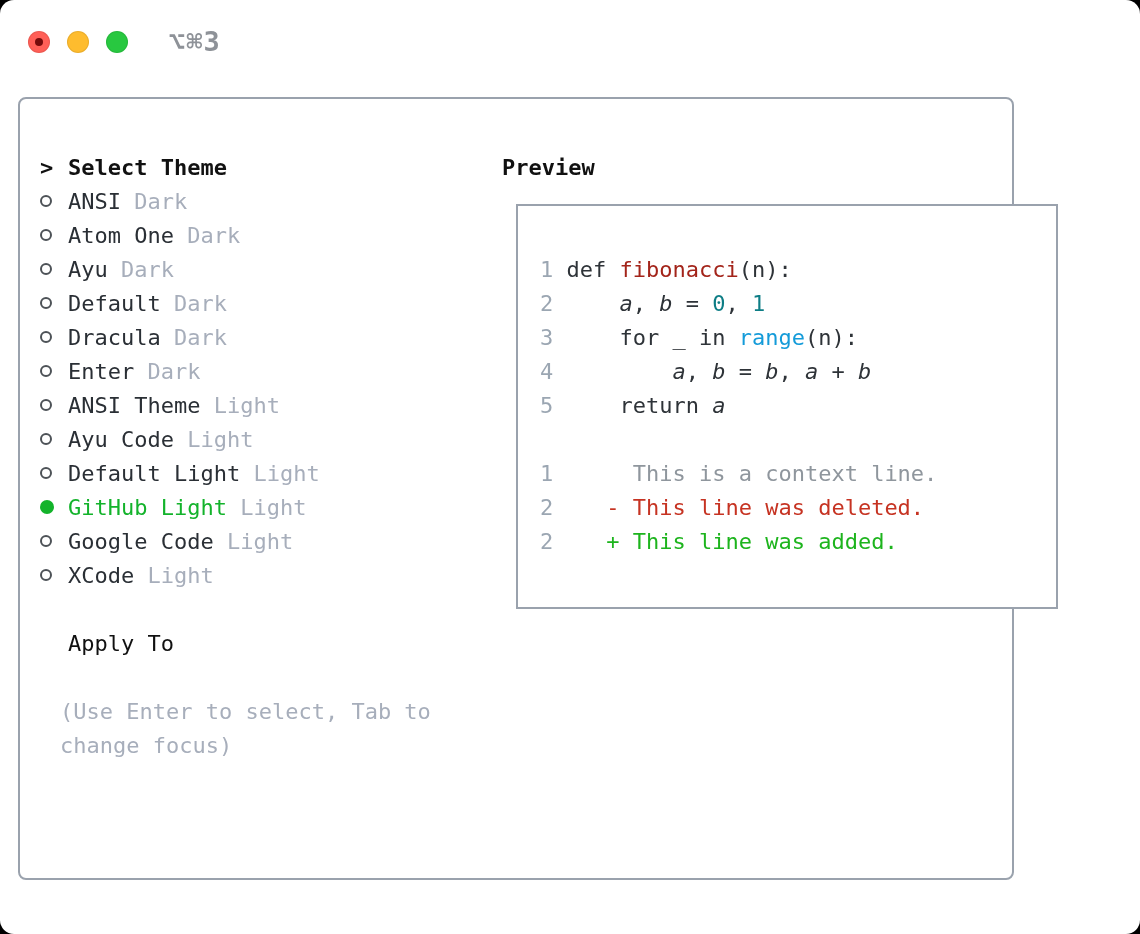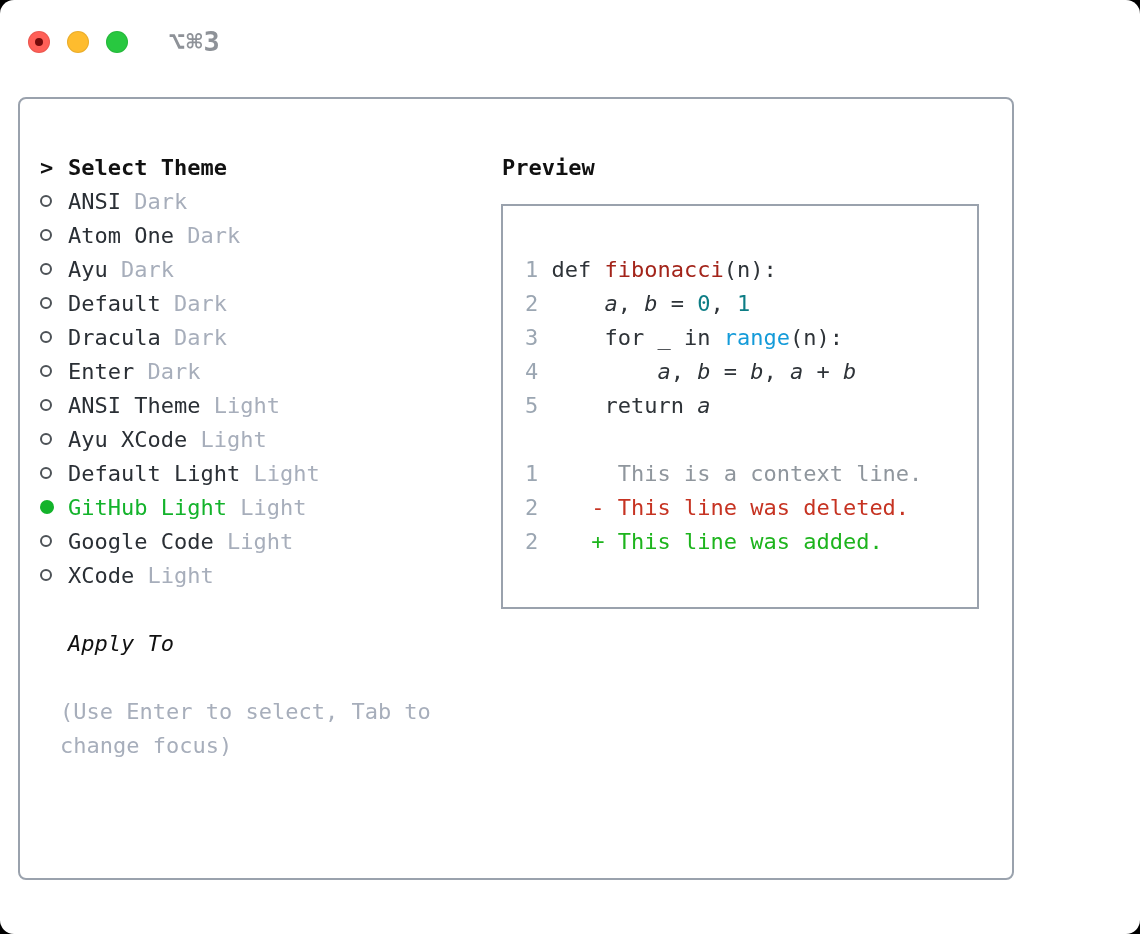--- a/index.html
+++ b/index.html
@@ -94,43 +94,43 @@
     border-radius: 50%;
     border: 2px solid var(--ring);
     box-sizing: border-box;
   }
   .dot {
     width: 14px; height: 14px;
     border-radius: 50%;
     background: var(--green_selected);
   }
   .hdr { font-weight: bold; color: var(--header_text); }
-  .subhdr { color: var(--header_text); font-style: italic; }
+  .subhdr { color: var(--header_text); }
   .theme-name { color: var(--list_text); }
   .theme-name.selected { color: var(--green_selected); }
   .variant { color: var(--muted_text); }
   .hint { color: var(--muted_text); margin-left: 20px; }
   .spacer-row { height: 34px; }
   
   .preview-title {
     position: absolute;
     left: 482px;
     top: 51px;
     height: 34px;
     display: flex;
     align-items: center;
     font-size: 22px;
     font-weight: bold;
     color: var(--header_text);
   }
   .preview-box {
     position: absolute;
-    left: 481px;
+    left: 496px;
     top: 105px;
-    width: 478px;
+    width: 542px;
     height: 405px;
     box-sizing: border-box;
     border: 2px solid var(--border);
     background: #fff;
     overflow: hidden;
   }
   .code {
     padding: 47px 0 0 22px;
     font-size: 22px;
     line-height: 34px;
@@ -167,21 +167,21 @@
       </div>
 
       <div id="theme-list">
           <div class="row"><span class="marker"><span class="ring"></span></span><span class="theme-name">ANSI</span><span class="variant"> Dark</span></div>
           <div class="row"><span class="marker"><span class="ring"></span></span><span class="theme-name">Atom One</span><span class="variant"> Dark</span></div>
           <div class="row"><span class="marker"><span class="ring"></span></span><span class="theme-name">Ayu</span><span class="variant"> Dark</span></div>
           <div class="row"><span class="marker"><span class="ring"></span></span><span class="theme-name">Default</span><span class="variant"> Dark</span></div>
           <div class="row"><span class="marker"><span class="ring"></span></span><span class="theme-name">Dracula</span><span class="variant"> Dark</span></div>
           <div class="row"><span class="marker"><span class="ring"></span></span><span class="theme-name">Enter</span><span class="variant"> Dark</span></div>
           <div class="row"><span class="marker"><span class="ring"></span></span><span class="theme-name">ANSI Theme</span><span class="variant"> Light</span></div>
-          <div class="row"><span class="marker"><span class="ring"></span></span><span class="theme-name">Ayu XCode</span><span class="variant"> Light</span></div>
+          <div class="row"><span class="marker"><span class="ring"></span></span><span class="theme-name">Ayu Code</span><span class="variant"> Light</span></div>
           <div class="row"><span class="marker"><span class="ring"></span></span><span class="theme-name">Default Light</span><span class="variant"> Light</span></div>
           <div class="row"><span class="marker"><span class="dot"></span></span><span class="theme-name selected">GitHub Light</span><span class="variant"> Light</span></div>
           <div class="row"><span class="marker"><span class="ring"></span></span><span class="theme-name">Google Code</span><span class="variant"> Light</span></div>
           <div class="row"><span class="marker"><span class="ring"></span></span><span class="theme-name">XCode</span><span class="variant"> Light</span></div>
         </div>
 
       <div class="spacer-row"></div>
 
       <div class="row">
         <span class="marker"></span>

